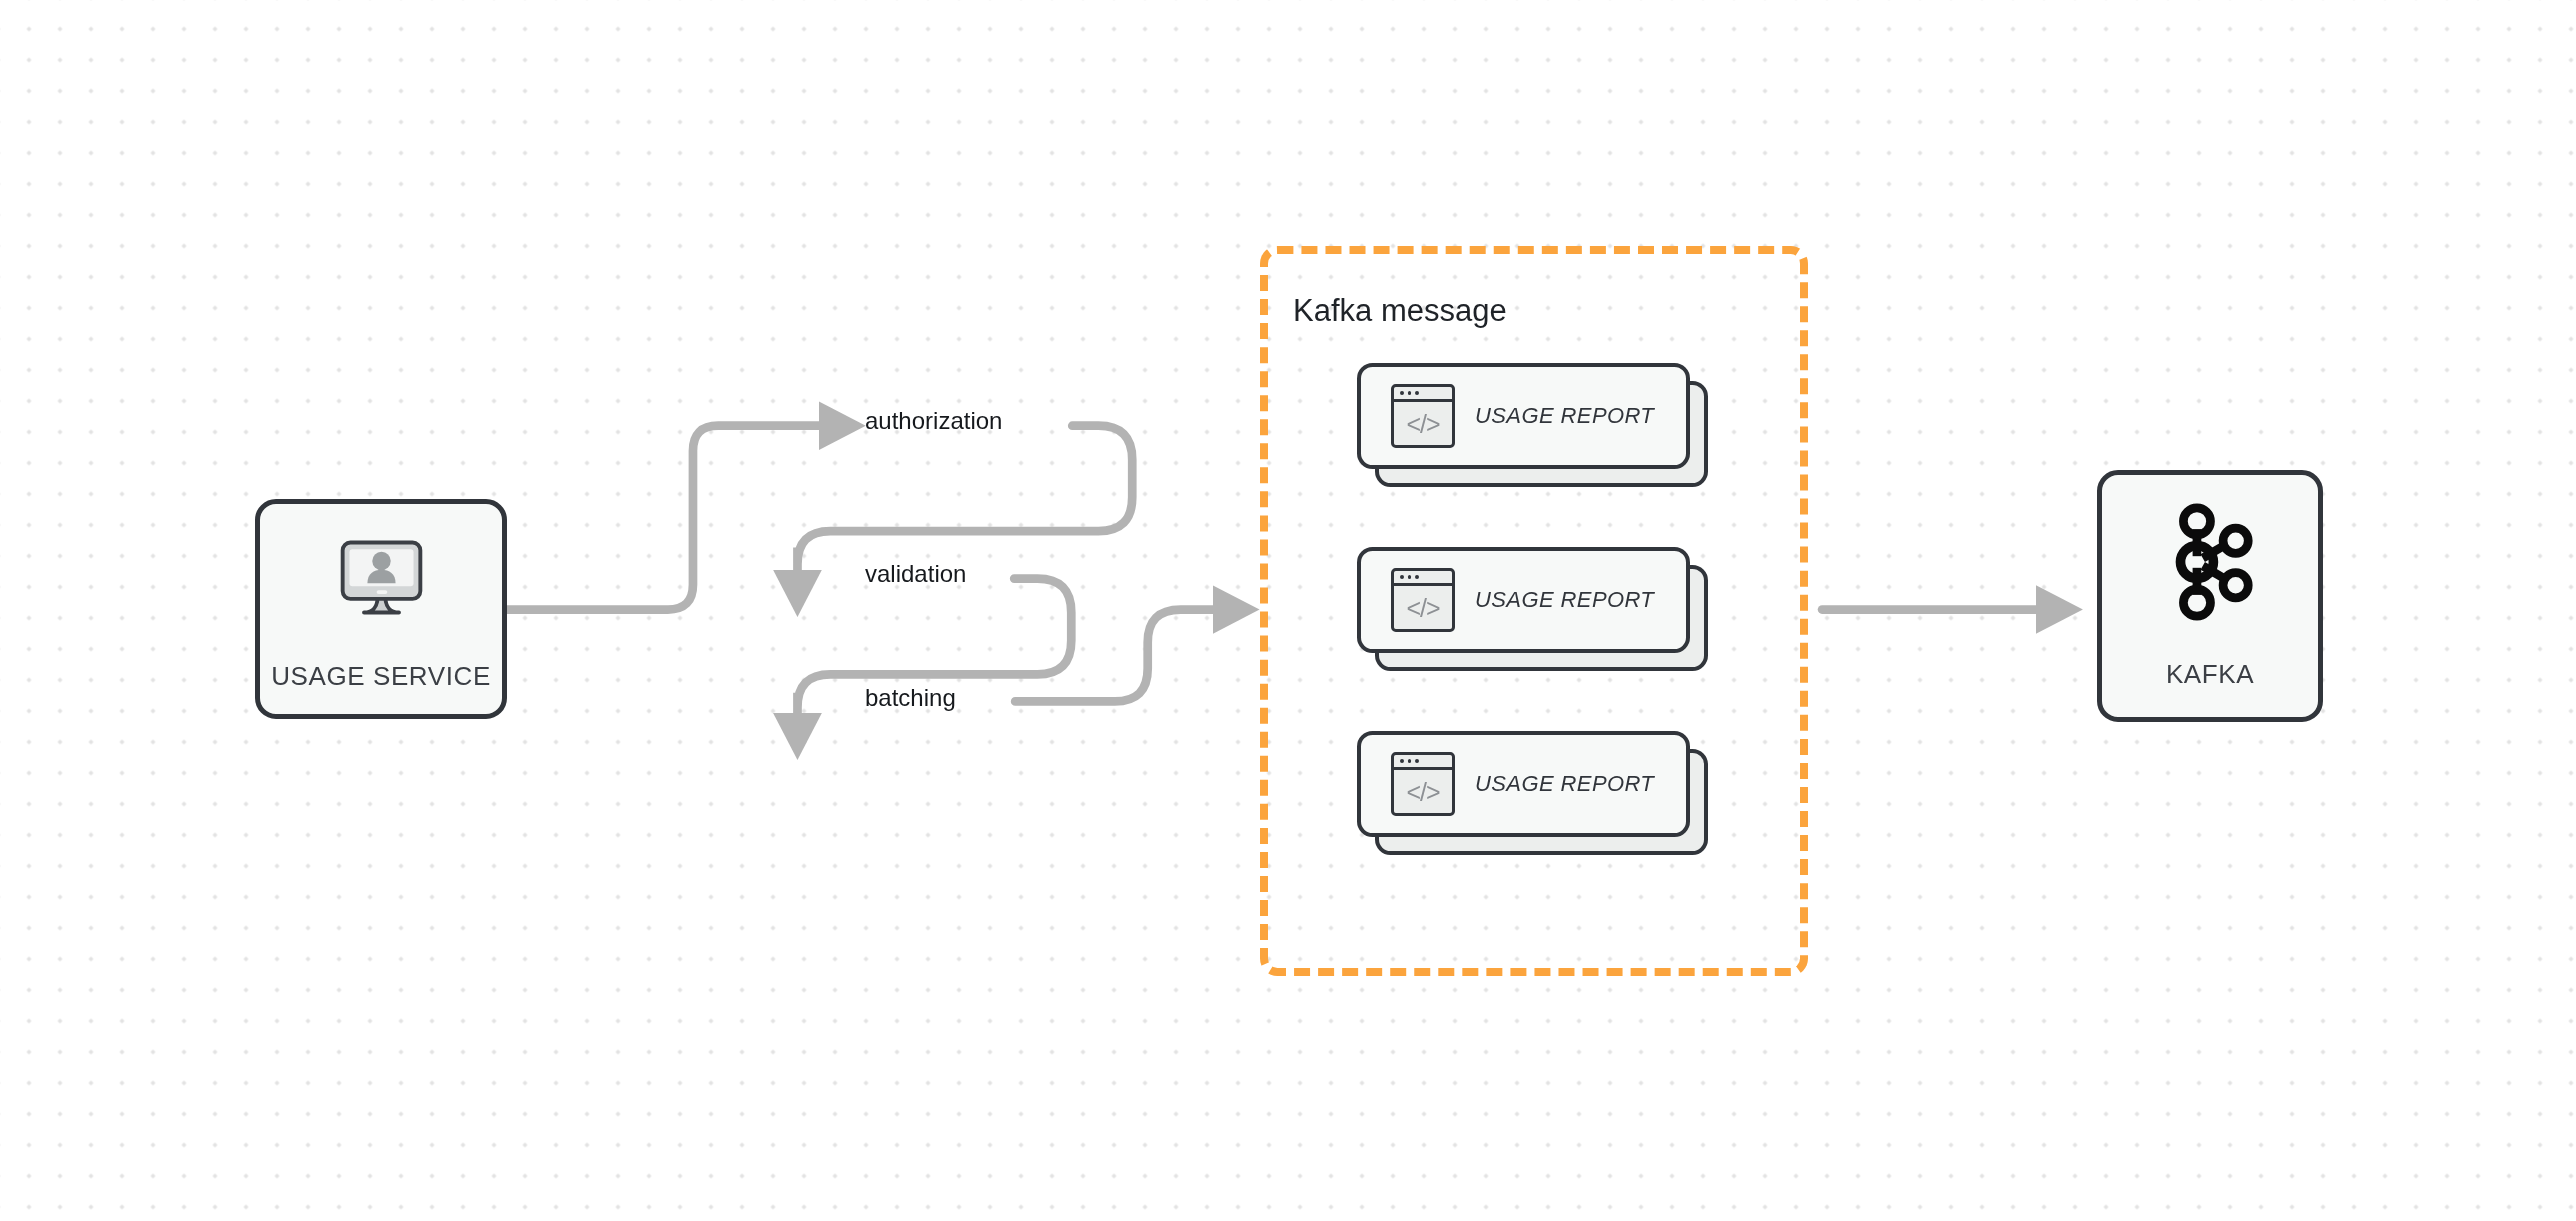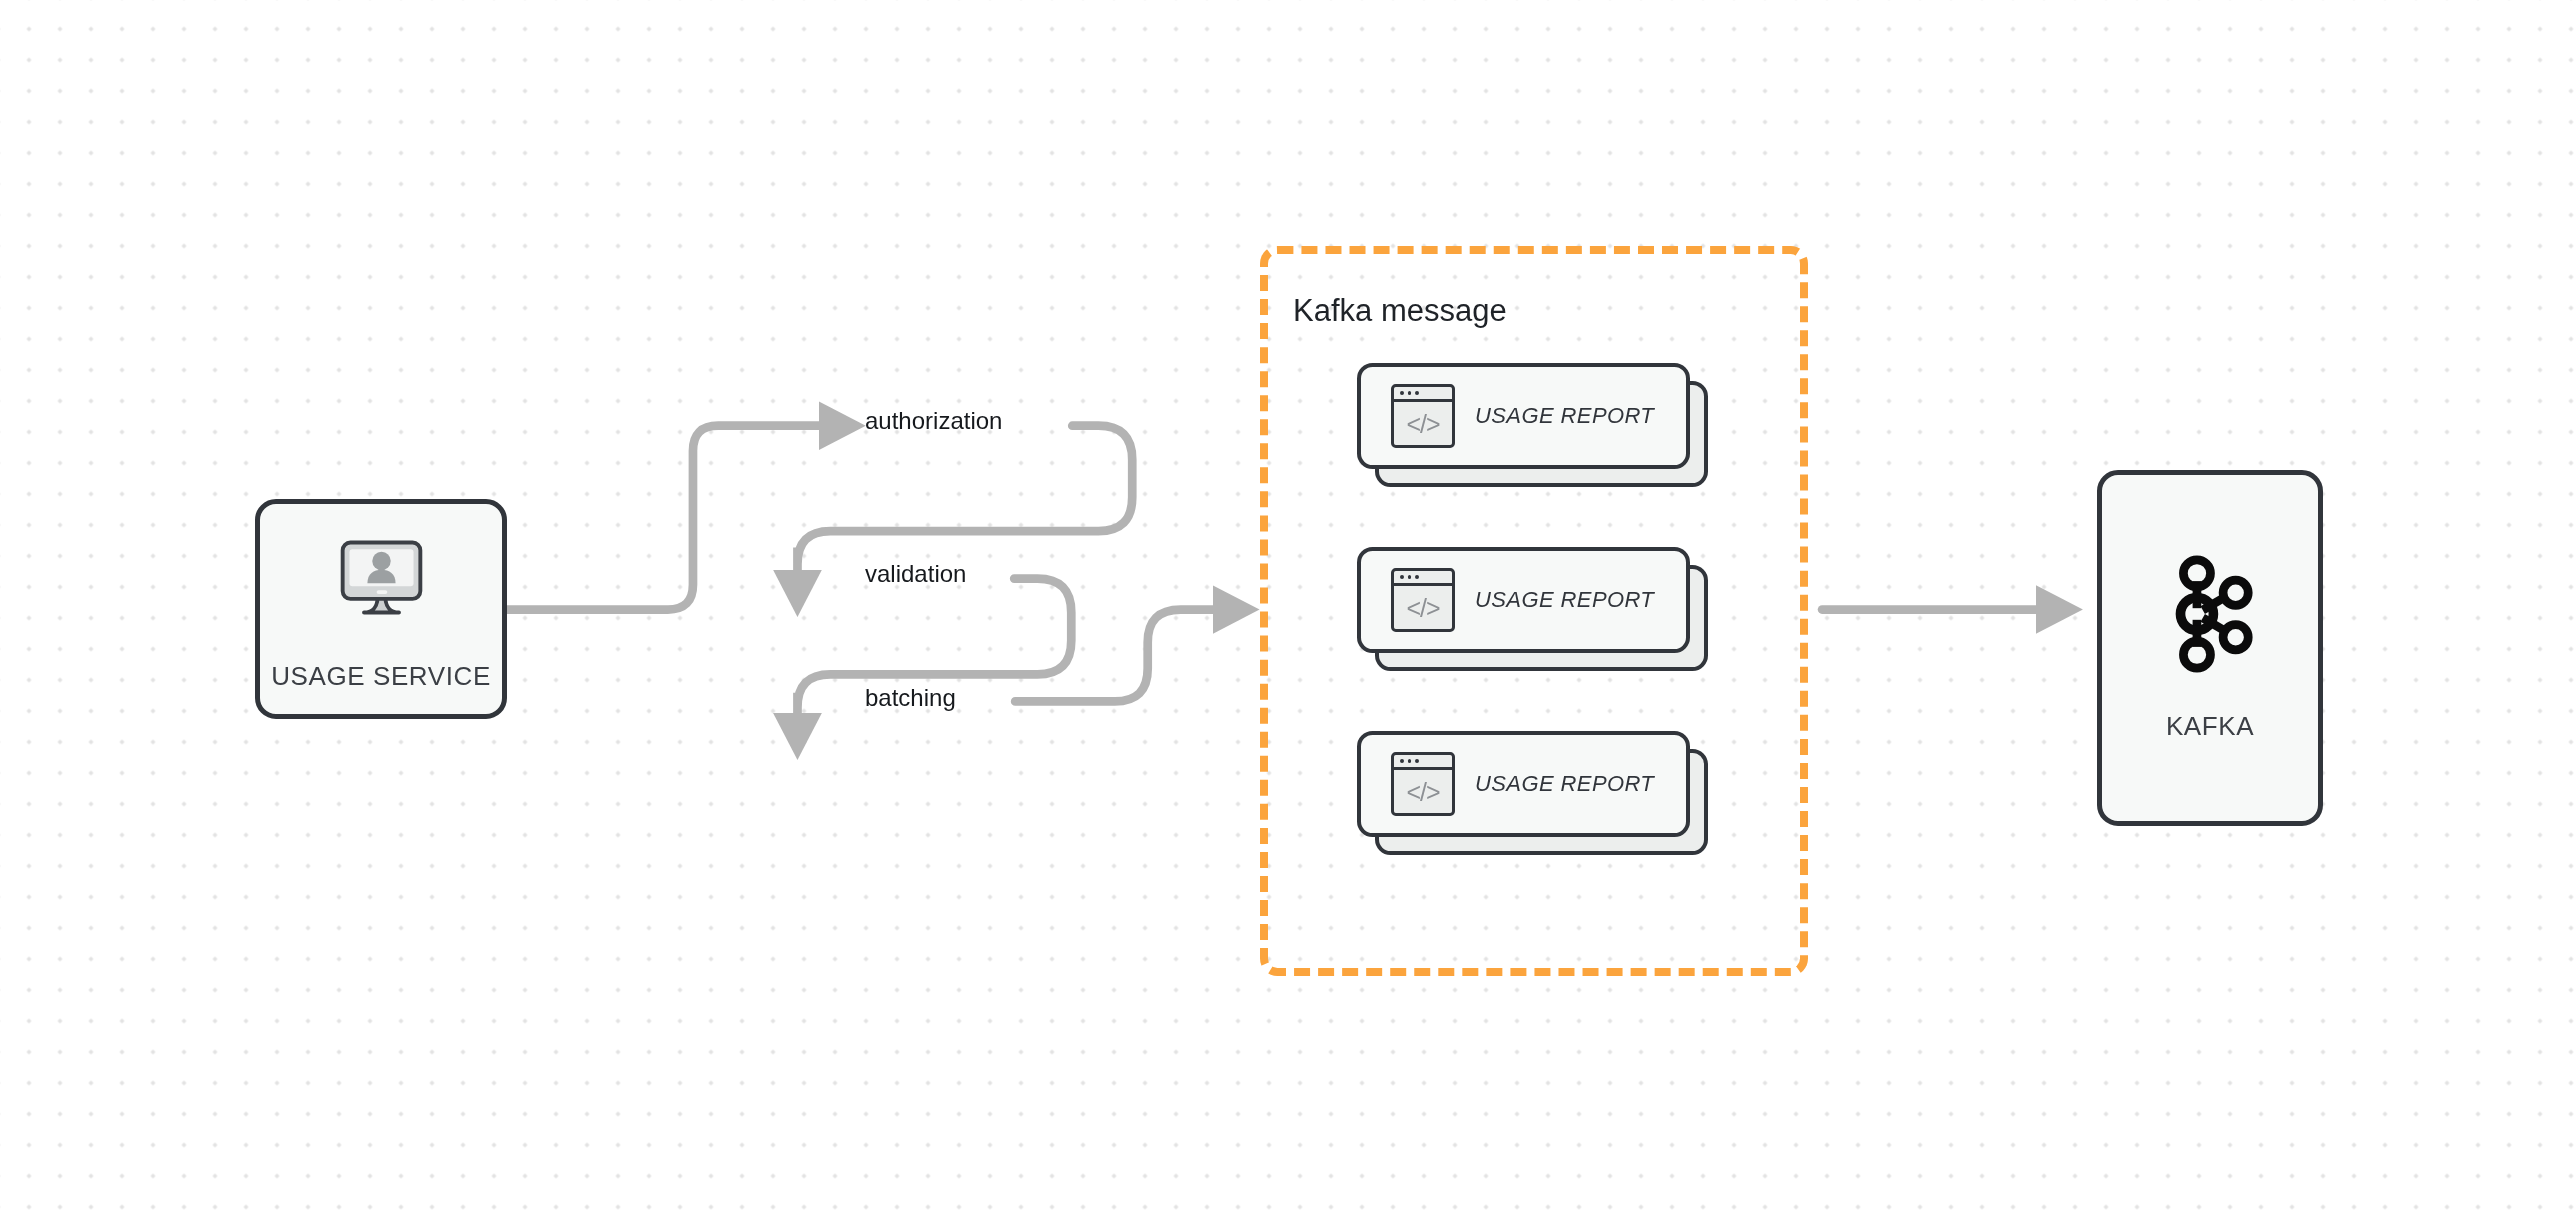--- a/index.html
+++ b/index.html
@@ -50,21 +50,21 @@
     width: 252px;
     height: 220px;
     gap: 8px;
   }
   #usage-service-node .node-label { margin-top: 21px; }
 
   #kafka-node {
     left: 2097px;
     top: 470px;
     width: 226px;
-    height: 356px;
+    height: 252px;
   }
   #kafka-node .node-label { margin-top: 33px; }
 
   
   #kafka-message-group {
     position: absolute;
     left: 1260px;
     top: 246px;
     width: 548px;
     height: 730px;

